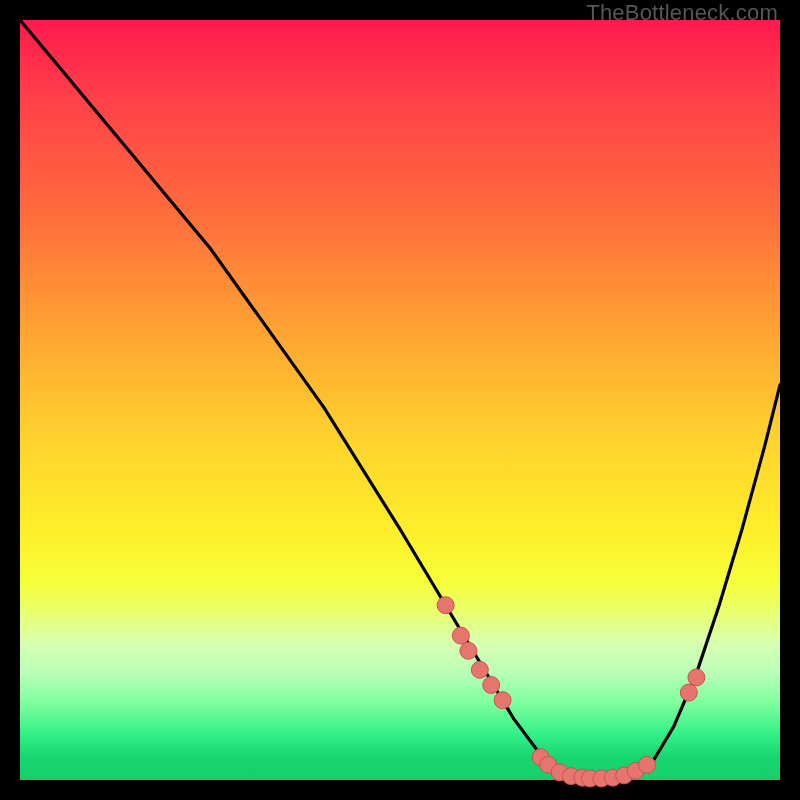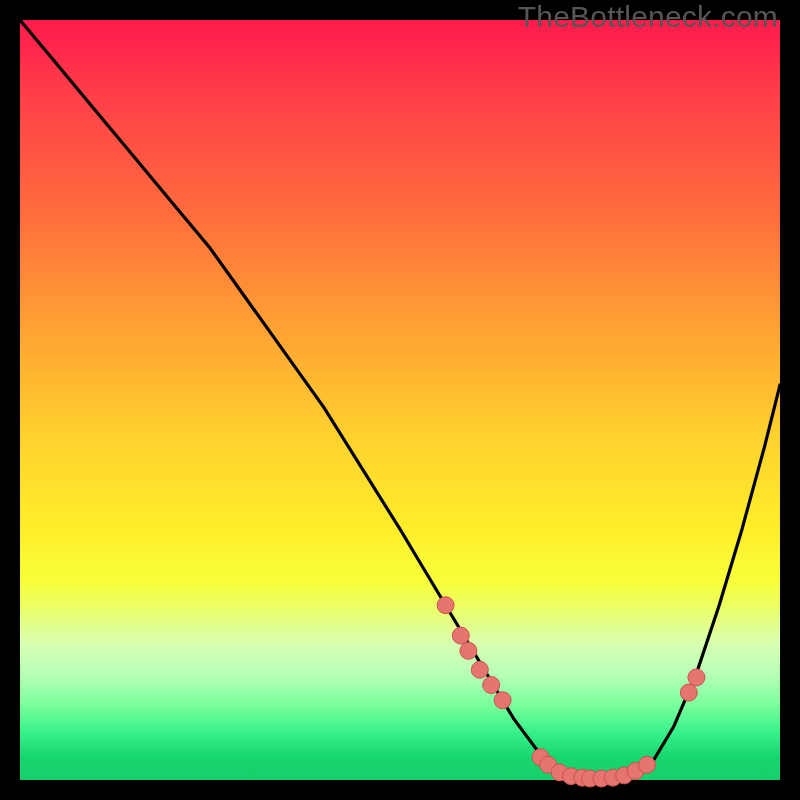--- a/index.html
+++ b/index.html
@@ -41,21 +41,21 @@
       #33ef88 94%,
       #18d66f 97%,
       #16cf6a 100%
     );
   }
   .watermark {
     position: absolute;
     top: 0px;
     right: 22px;
     color: #565656;
-    font-size: 30px;
+    font-size: 22px;
     font-weight: 500;
     letter-spacing: 0.2px;
     user-select: none;
   }
   svg.curve {
     position: absolute;
     left: 20px;
     top: 20px;
     width: 760px;
     height: 760px;

